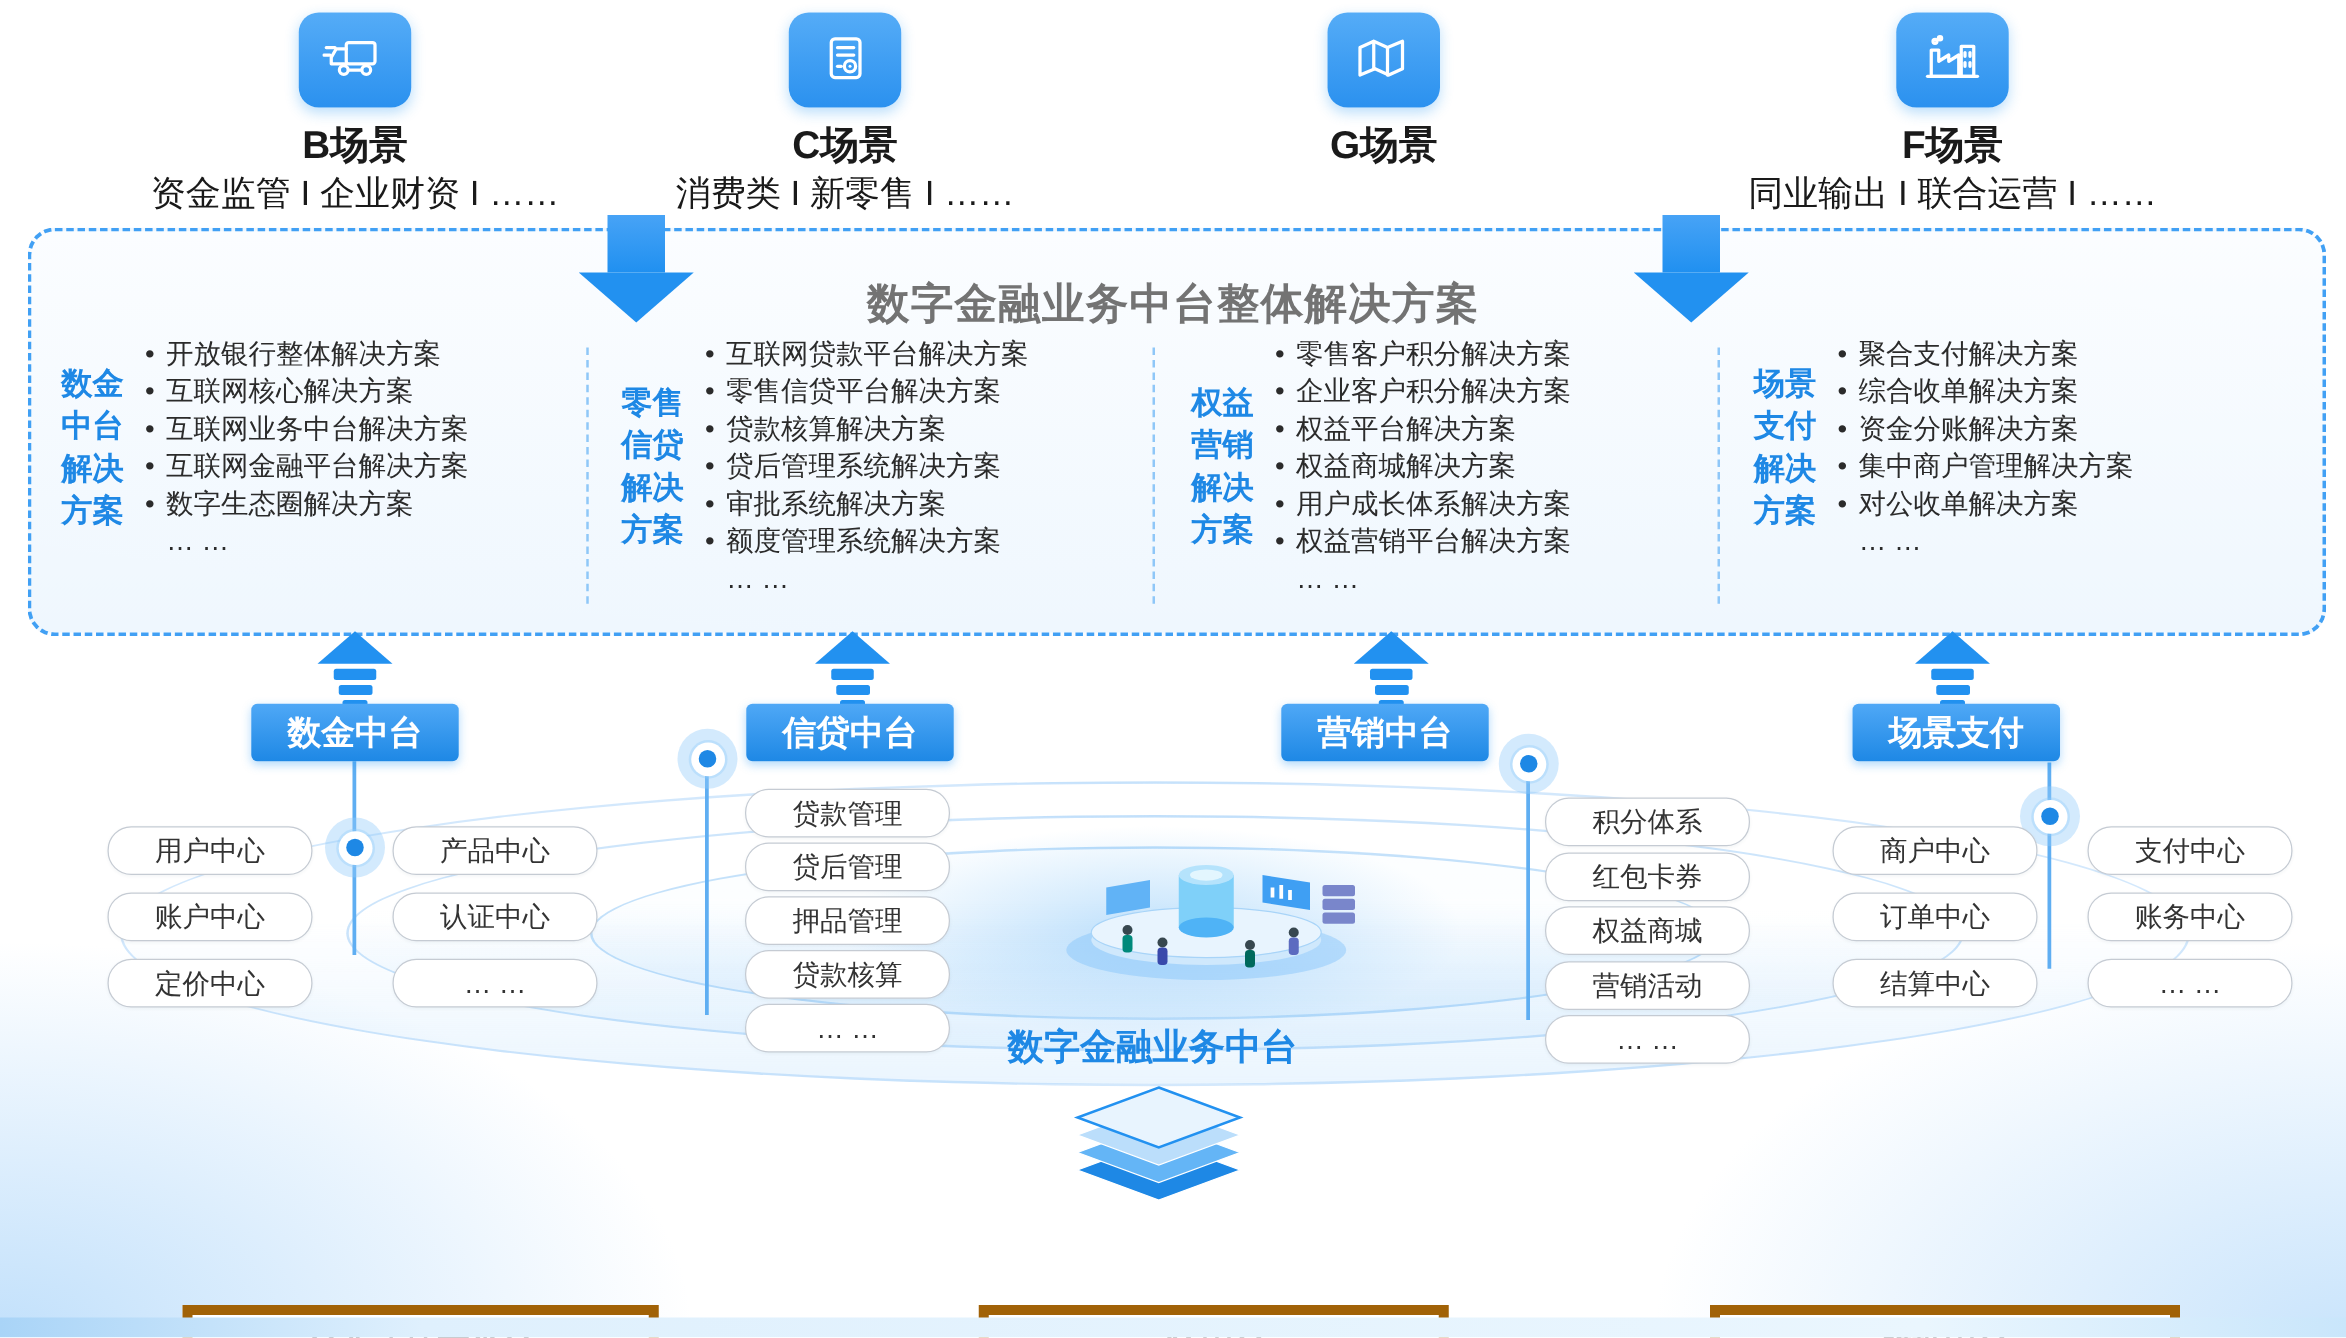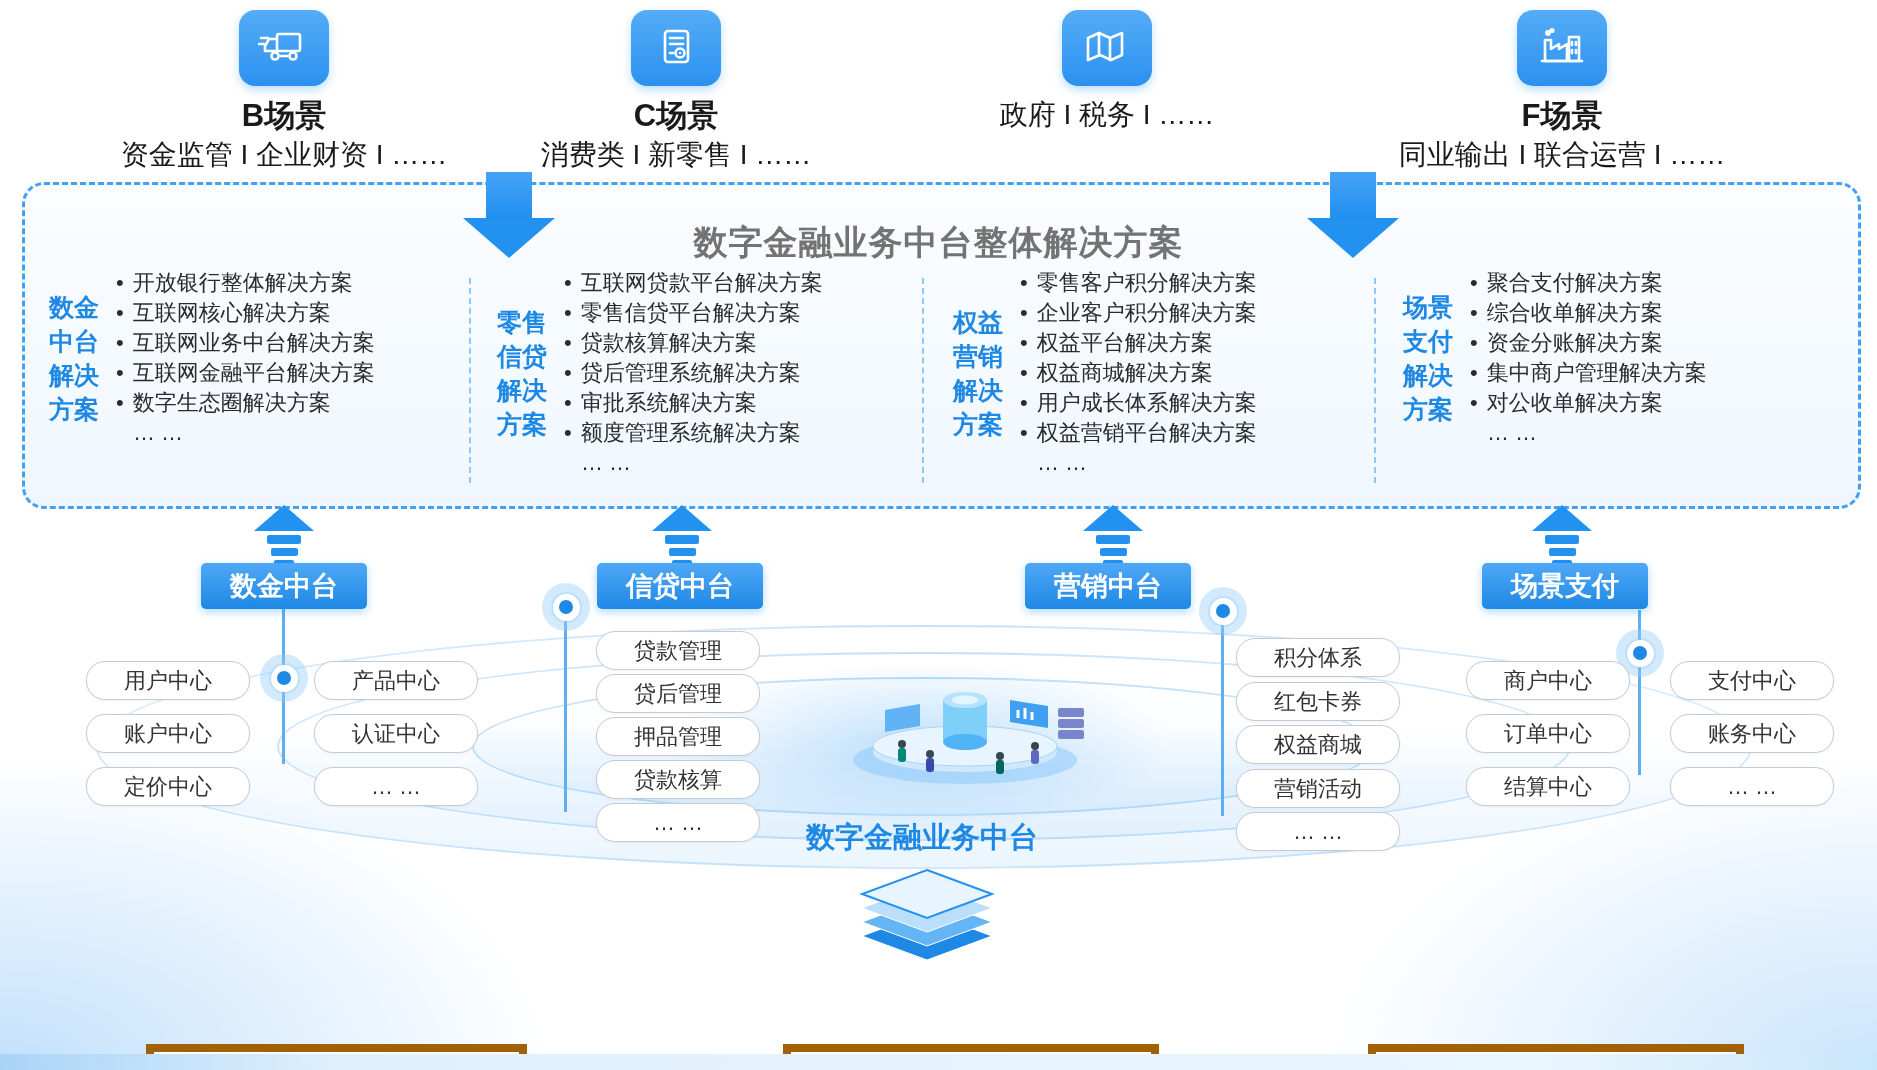--- a/index.html
+++ b/index.html
@@ -129,21 +129,21 @@
     <div class="scn-sub">资金监管 I 企业财资 I ……</div>
   </div>
 
   <div class="scenario" style="left:897px">
     <div class="scn-tile">
       <svg width="52" height="44" viewBox="0 0 52 44" fill="none" stroke="#fff" stroke-width="2.6" stroke-linecap="round" stroke-linejoin="round">
         <path d="M7 12 L18 7 L29 12 L41 7 V29 L30 34 L19 29 L7 34 Z"></path>
         <path d="M18 7 V29 M29 12 V34"></path>
       </svg>
     </div>
-    <div class="scn-sub">政府 I 税务 I ……</div>
+    <div class="scn-title">G场景</div>
   </div>
 
   <div class="scenario" style="left:1352px">
     <div class="scn-tile">
       <svg width="52" height="44" viewBox="0 0 52 44" fill="none" stroke="#fff" stroke-width="2.6" stroke-linecap="round" stroke-linejoin="round">
         <path d="M9 35 V14 h6 v9 l8 -5 v5 l8 -5 v17 z"></path>
         <rect x="33" y="11" width="10" height="24"></rect>
         <path d="M36 16 v3 M40 16 v3 M36 24 v3 M40 24 v3"></path>
         <circle cx="12" cy="7" r="1.6"></circle>
         <circle cx="16" cy="4.5" r="1.3"></circle>

